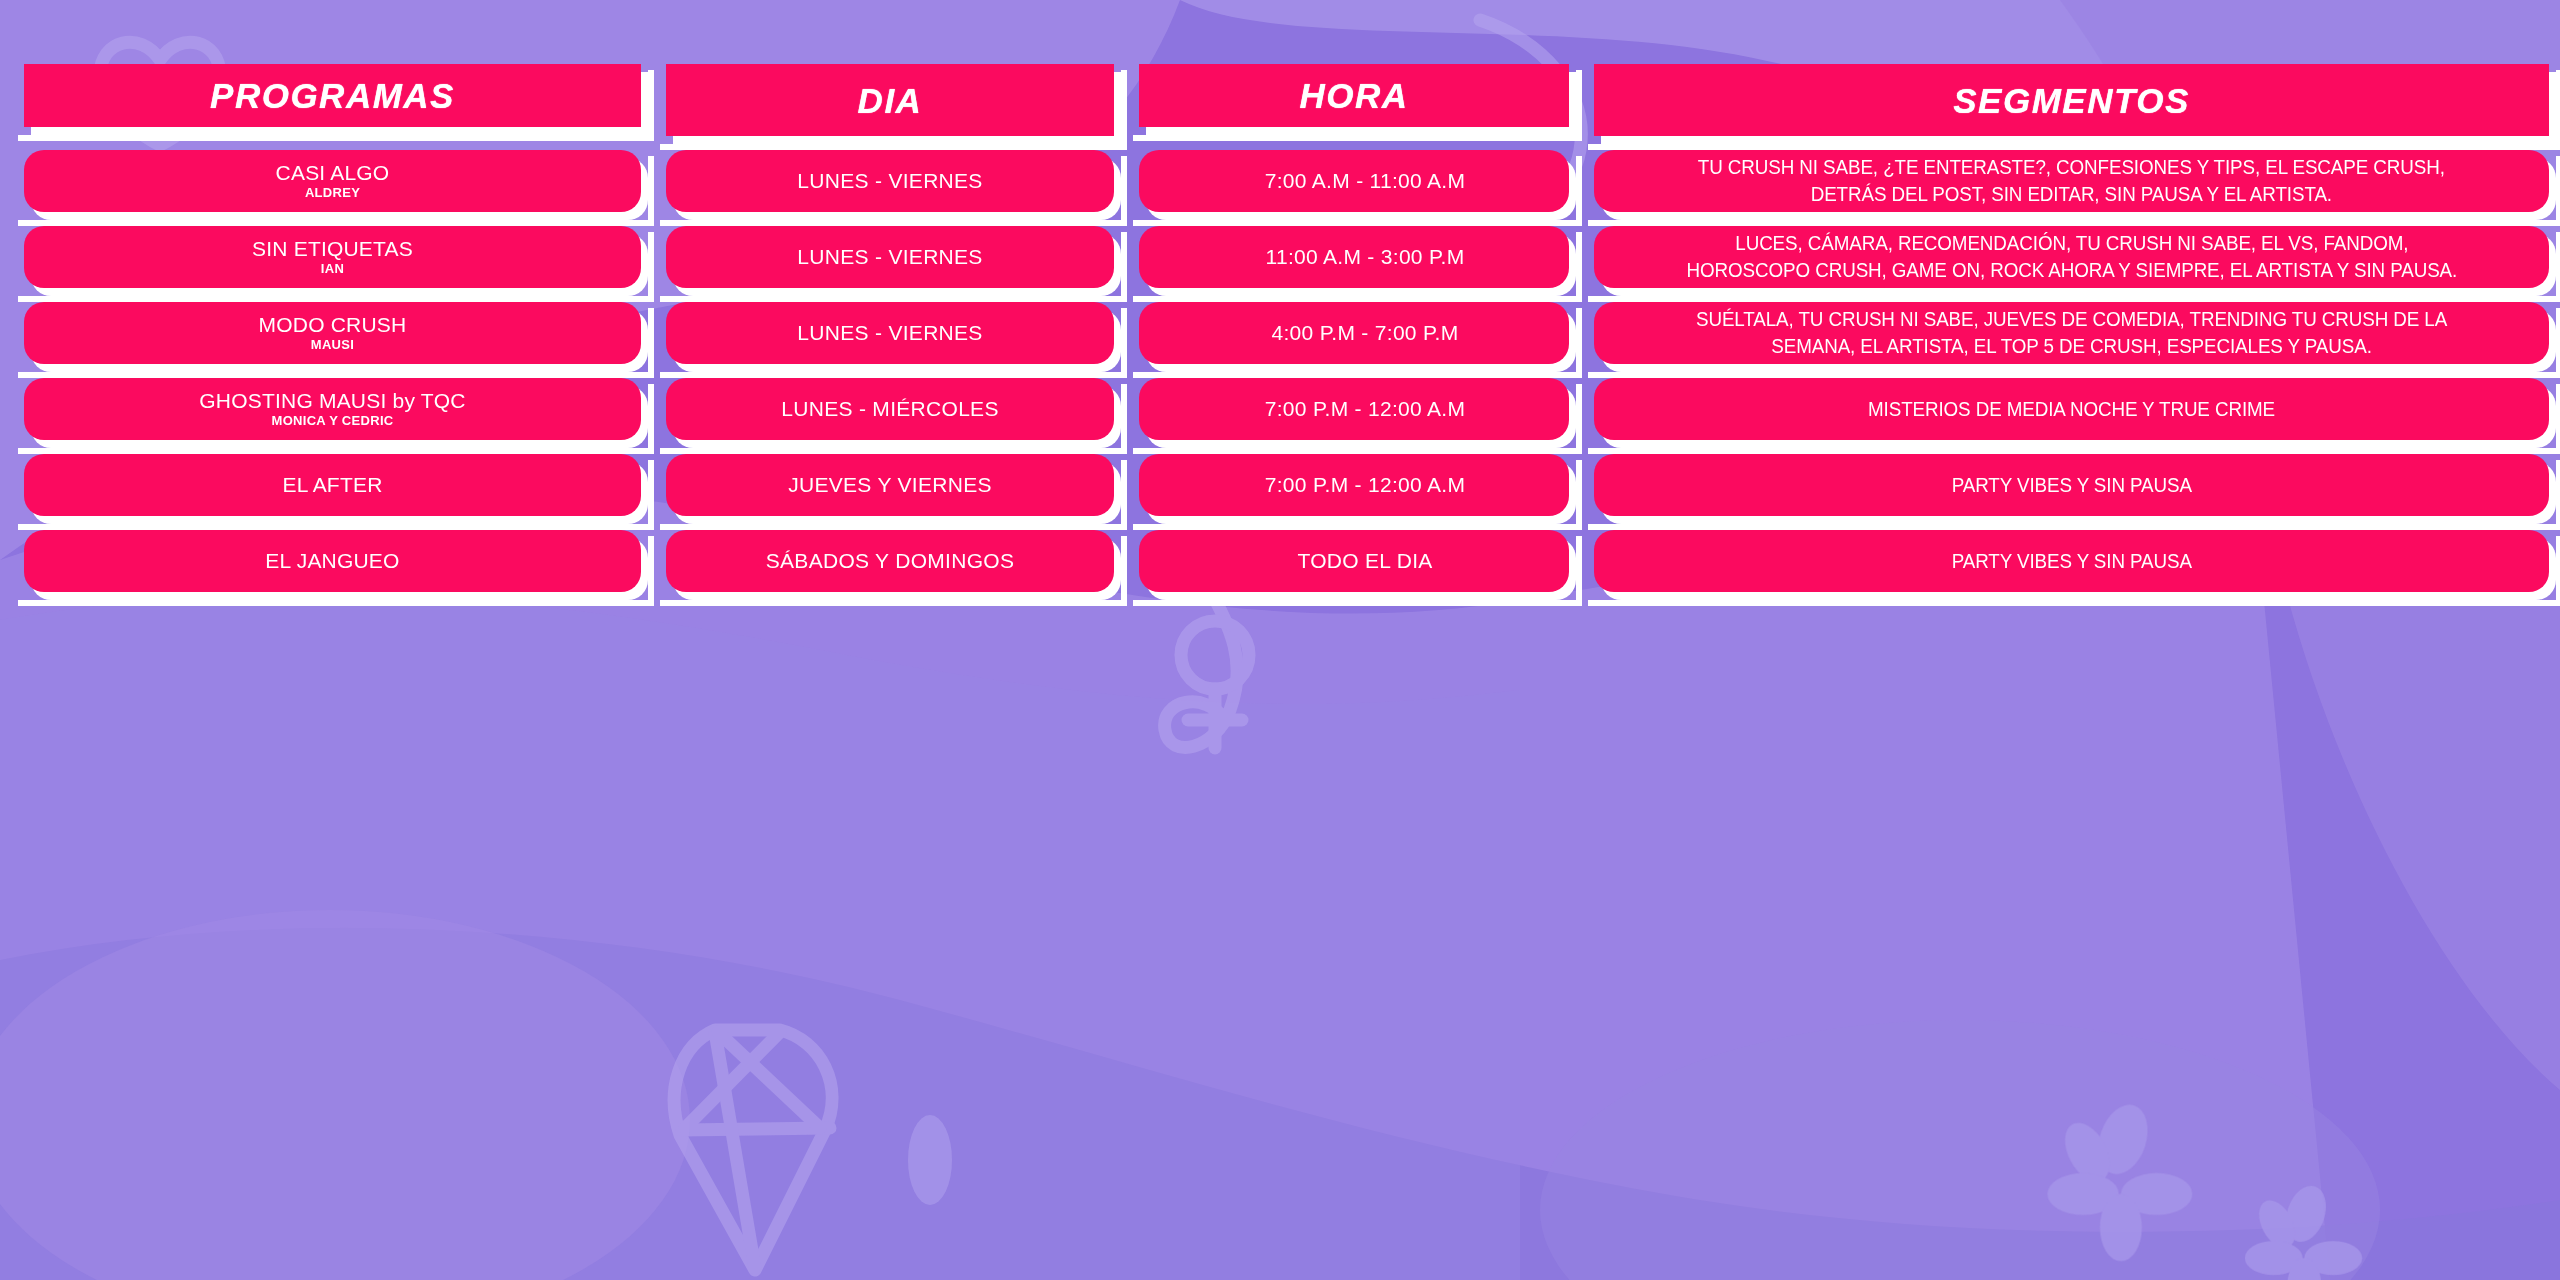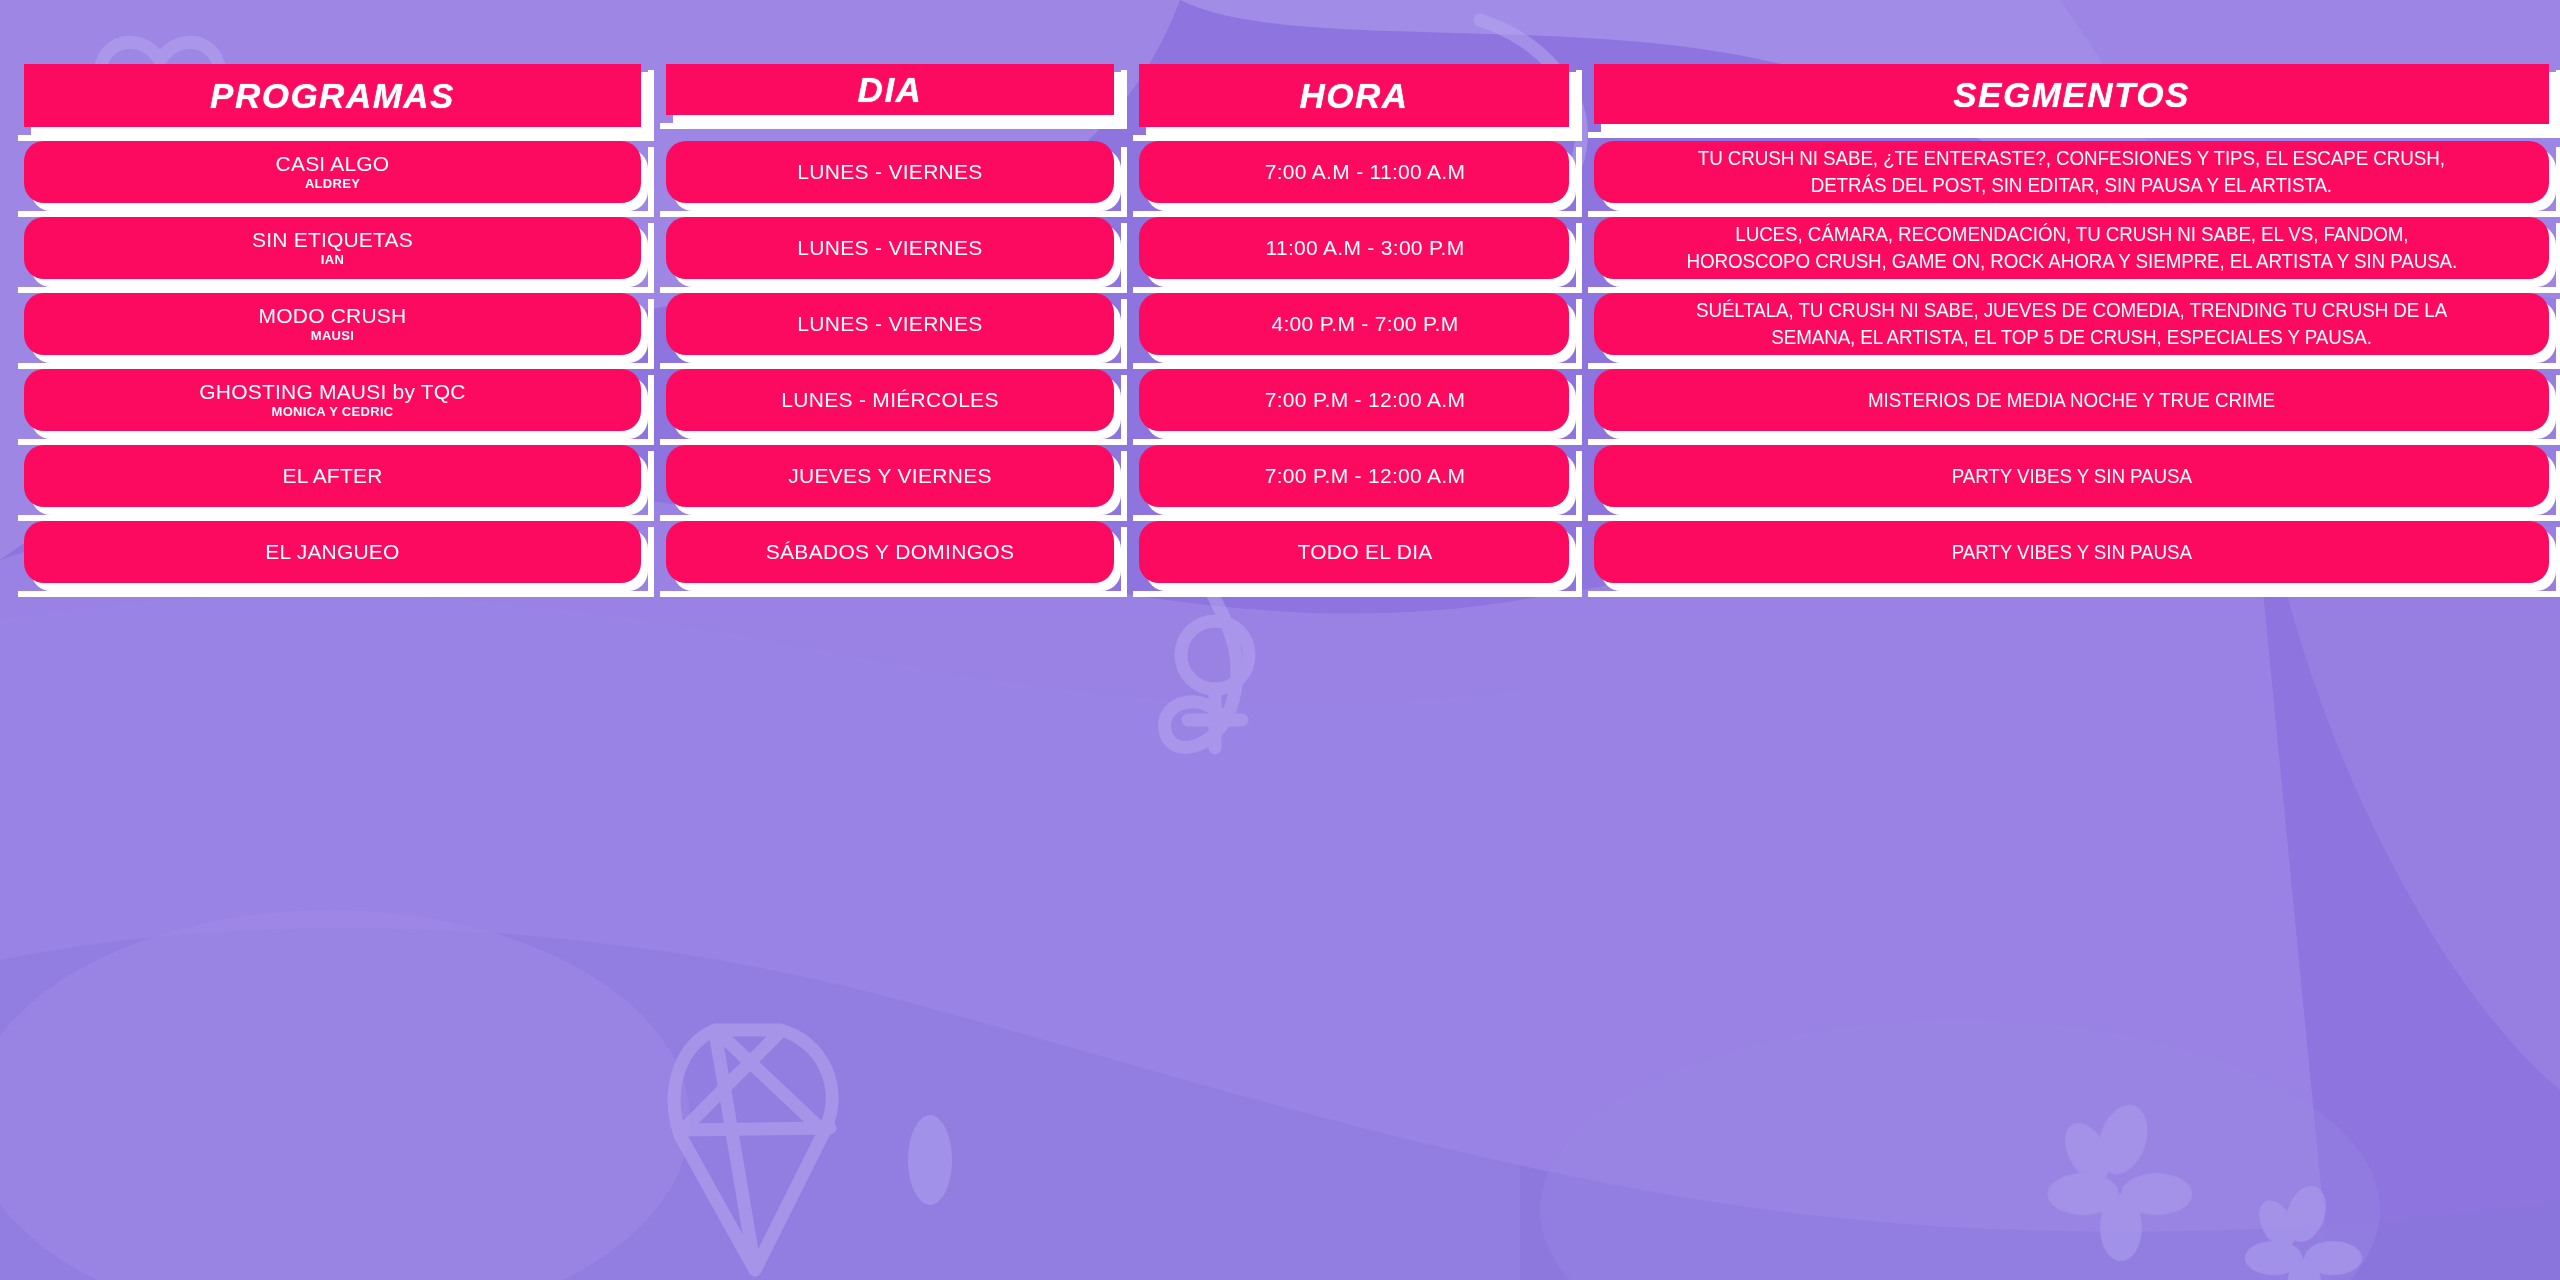--- a/index.html
+++ b/index.html
@@ -154,27 +154,27 @@
     </g>
   </g>
 </svg>
 
 <div class="board">
   <div class="grid">
 
     <div class="cell" style="height:63px">
       <span class="head-txt">PROGRAMAS</span>
     </div>
-    <div class="cell" style="height:51px">
+    <div class="cell" style="height:72px">
       <span class="head-txt">DIA</span>
     </div>
     <div class="cell" style="height:63px">
       <span class="head-txt">HORA</span>
     </div>
-    <div class="cell" style="height:60px">
+    <div class="cell" style="height:72px">
       <span class="head-txt">SEGMENTOS</span>
     </div>
 
     <div class="gap"></div>
       <div class="gap"></div>
       <div class="gap"></div>
       <div class="gap"></div>
 
     <div class="cell r">
       <span class="prog-title">CASI ALGO</span>

